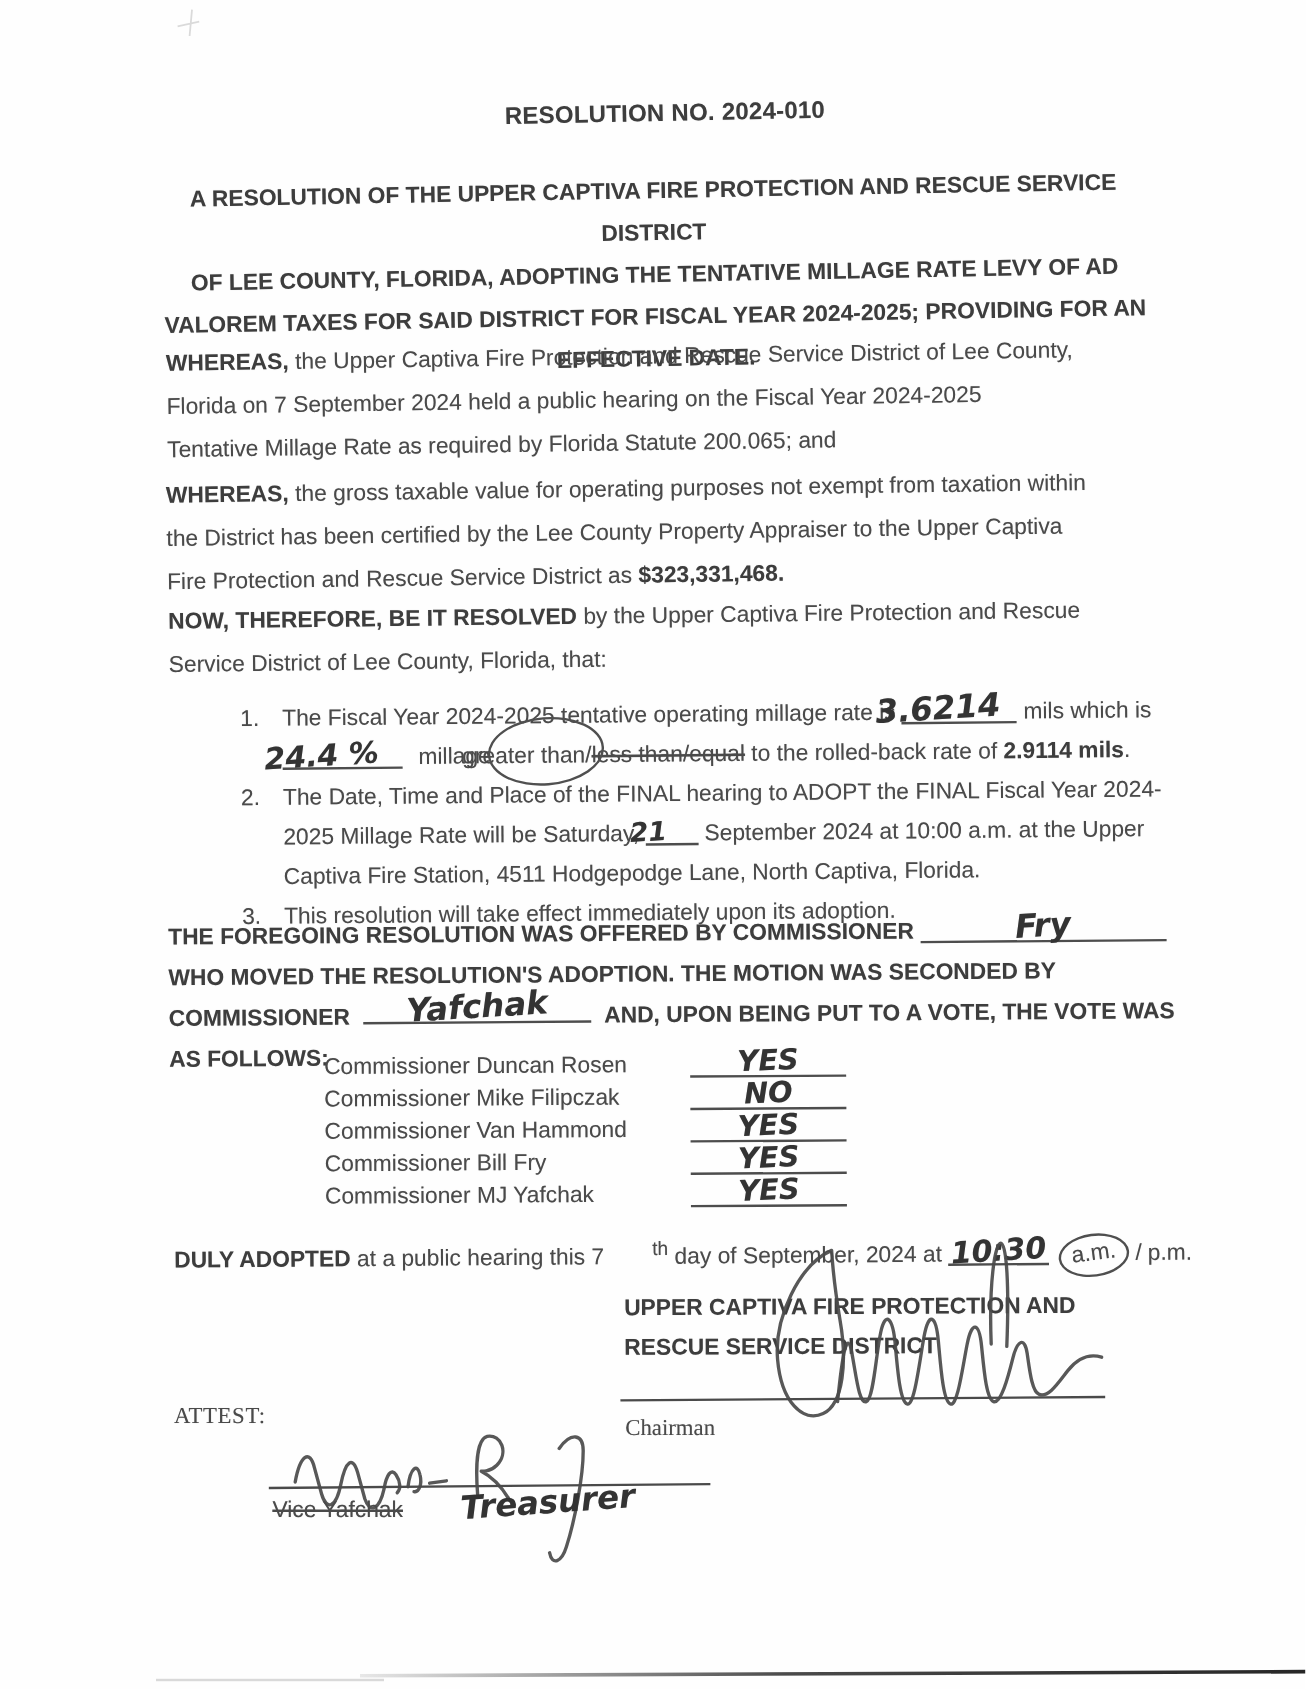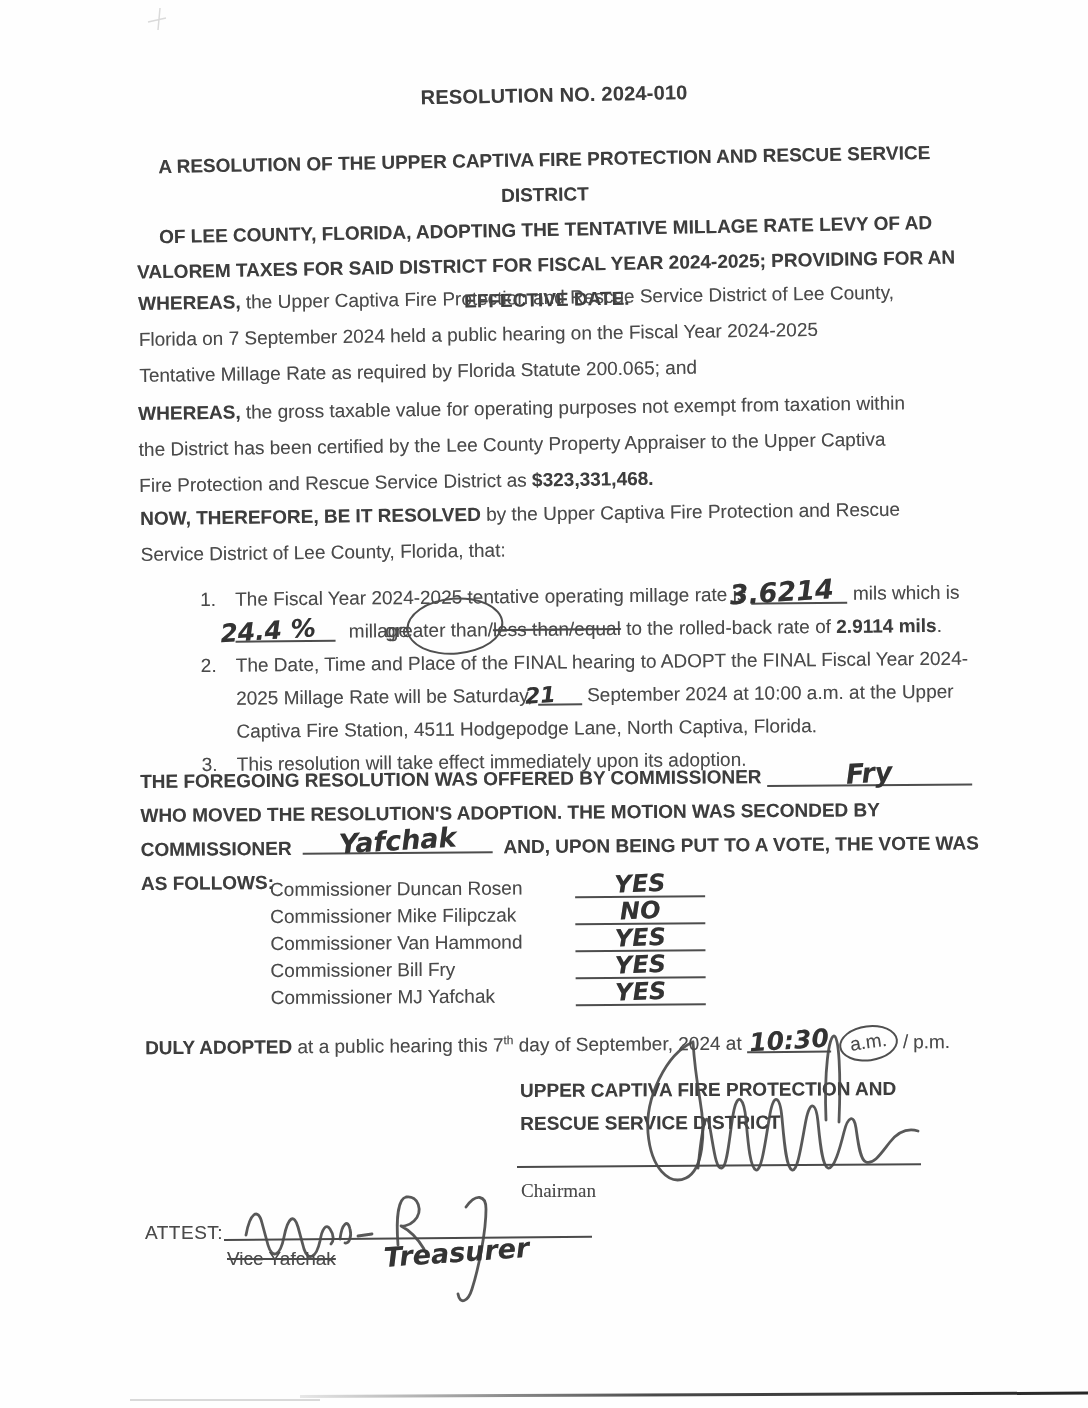--- a/index.html
+++ b/index.html
@@ -25,21 +25,21 @@
        border:2.5px solid #4f4f4f;border-radius:50%;transform:rotate(-4deg);pointer-events:none;}
   .struck{text-decoration:line-through;text-decoration-thickness:2.4px;text-decoration-color:#4a4a4a;}
   .circ-am{display:inline-block;padding:4px 9px 6px;margin:-8px 0 -8px 8px;
        border:2.6px solid #4f4f4f;border-radius:50%;transform:rotate(-7deg);}
   .sep{margin:0 5px;}
   .li{padding-left:35px;text-indent:-35px;margin:0;line-height:33px;}
   .num{display:inline-block;width:35px;text-indent:0;}
   .vrow{position:relative;height:27px;line-height:27px;}
   .vline{position:absolute;left:305px;bottom:3px;width:130px;border-bottom:2.2px solid #4d4d4d;}
   .vline .hw{position:absolute;left:50%;bottom:0;transform:translateX(-50%) rotate(-2deg);font-size:24px;}
-  sup{font-size:12px;}
+  sup{font-size:16px;margin-left:40px;}
   .sig{stroke:#4a4a4a;stroke-width:2.8;fill:none;stroke-linecap:round;stroke-linejoin:round;opacity:.92;}
   .line-rule{border-top:2.2px solid #4a4a4a;}
 </style>
 </head>
 <body>
 
 <div class="page">
 
   <div class="abs" style="left:146px;top:6px;width:30px;height:26px;opacity:.35;">
     <svg width="30" height="26">
@@ -153,21 +153,21 @@
     <svg width="322" height="168" viewBox="0 0 322 168">
       <path class="sig" d="M95,14 C68,26 47,70 50,105 C53,140 71,158 88,150 C105,142 108,106 102,72 C98,48 96,30 95,14"></path>
       <path class="sig" d="M100,140 C104,100 108,78 112,100 C116,122 118,142 124,140 C130,138 132,100 136,82 C140,64 146,70 148,92 C150,114 152,140 158,142 C164,144 168,108 172,86 C176,64 182,68 184,90 C186,112 188,140 194,142 C200,144 204,112 208,92 C212,72 218,74 220,94 C222,114 224,138 230,140 C236,142 242,120 246,104 C250,88 256,86 258,100 C260,114 262,132 268,134 C276,137 284,124 292,114 C300,104 310,100 320,103"></path>
       <path class="sig" d="M228,92 C226,42 231,8 236,8 C241,8 243,45 241,94"></path>
     </svg>
   </div>
 
   <div class="abs line-rule" style="left:517px;top:1166px;width:404px;transform:rotate(-0.4deg);"></div>
   <div class="abs" style="left:521px;top:1180px;font-family:Liberation Serif, serif;">Chairman</div>
 
-  <div class="abs" style="left:145px;top:1222px;letter-spacing:.5px;">ATTEST:</div>
+  <div class="abs" style="left:145px;top:1170px;letter-spacing:.5px;font-family:Liberation Serif, serif;">ATTEST:</div>
   <div class="abs" style="left:228px;top:1183px;">
     <svg width="312" height="132" viewBox="0 0 312 132">
       <path class="sig" d="M18,52 C22,30 30,24 34,40 L40,62 C44,76 52,74 56,54 C60,34 66,30 70,44 L76,66 C80,78 88,76 92,58 C94,46 98,40 102,46 C106,52 106,58 103,61"></path>
       <path class="sig" d="M112,56 C114,40 120,36 122,46 C124,54 121,61 117,60 M130,53 L144,51"></path>
       <path class="sig" d="M170,62 C168,36 170,16 178,14 C190,12 196,28 186,38 C180,44 173,43 173,43 C181,47 190,56 196,66"></path>
       <path class="sig" d="M238,24 C248,10 258,12 258,26 C258,48 251,84 244,106 C240,119 232,122 230,111"></path>
     </svg>
   </div>
   <div class="abs line-rule" style="left:224px;top:1239px;width:368px;transform:rotate(-0.5deg);"></div>
   <div class="abs struck" style="left:227px;top:1248px;">Vice Yafchak</div>

